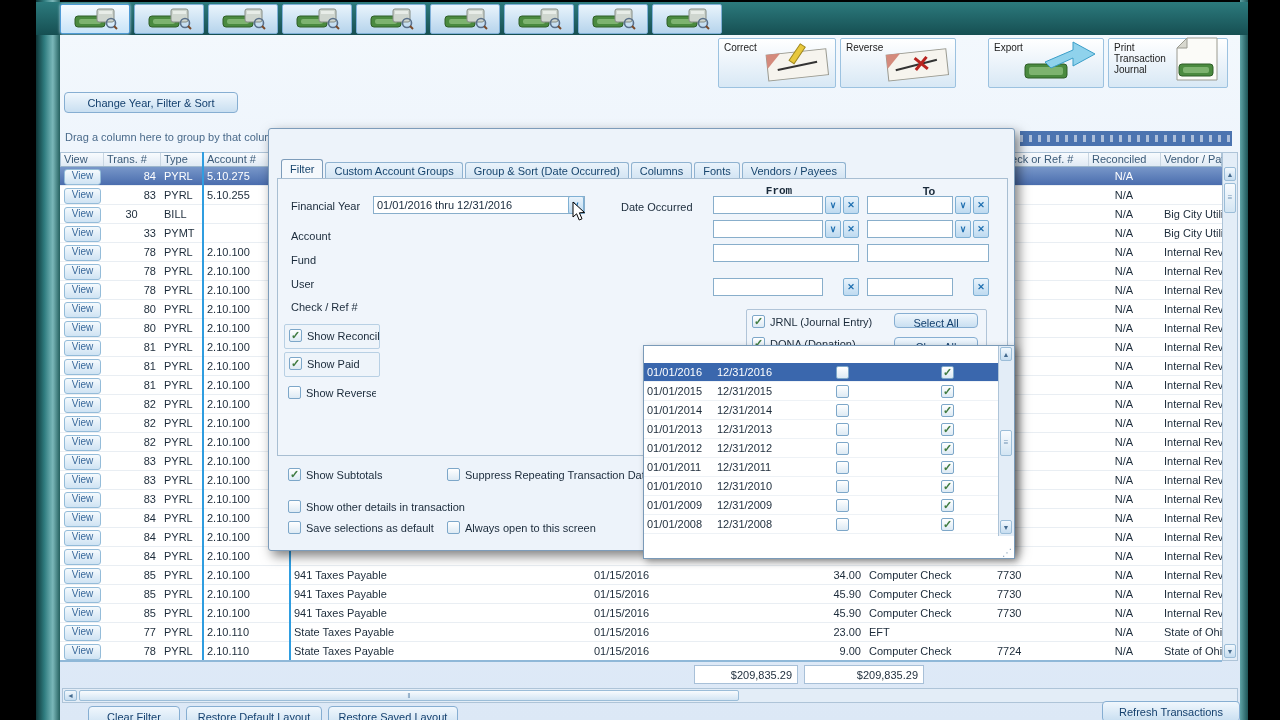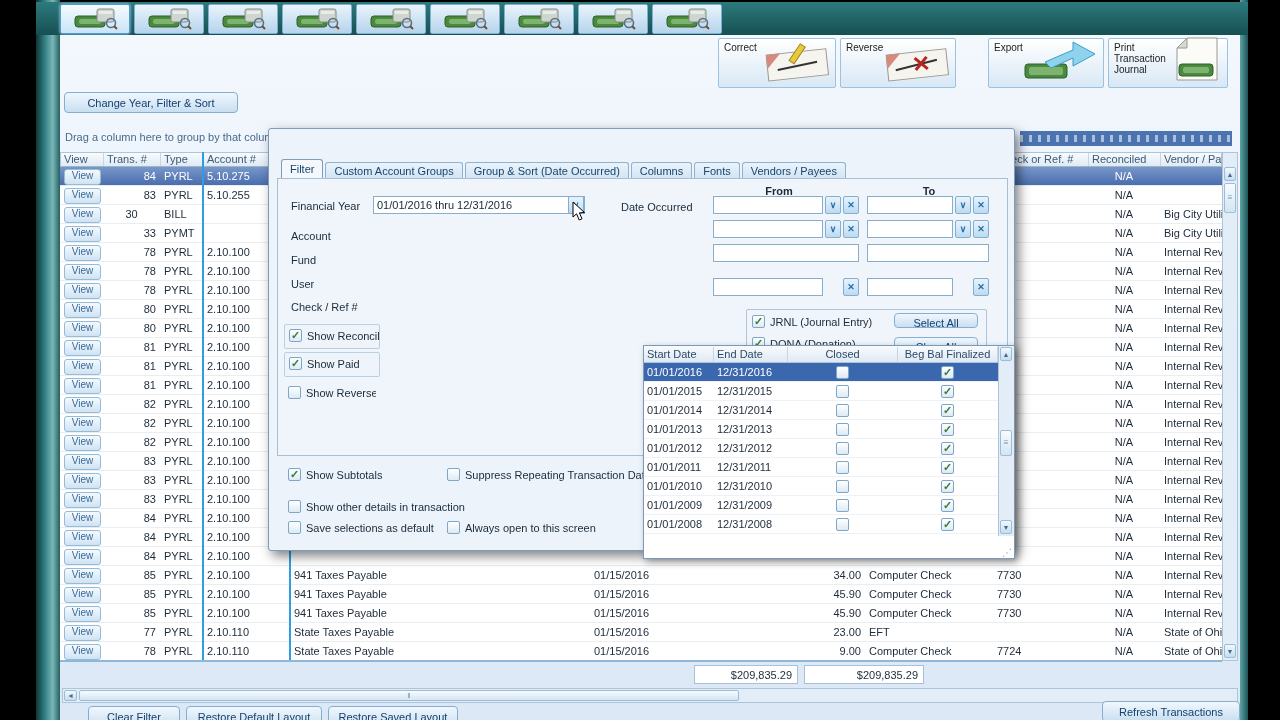--- a/index.html
+++ b/index.html
@@ -708,21 +708,21 @@
   <div class="dialog">
     <div class="tabs" id="dlg-tabs"><div class="tab active" style="position: relative;">Filter</div><div class="tab" style="position: relative;">Custom Account Groups</div><div class="tab" style="position: relative;">Group &amp; Sort (Date Occurred)</div><div class="tab" style="position: relative;">Columns</div><div class="tab" style="position: relative;">Fonts</div><div class="tab" style="position: relative;">Vendors / Payees</div></div>
     <div class="tabpage"></div>
 
     <div class="dlabel" style="left:22px;top:71px;">Financial Year</div>
     <div class="field" style="left:104px;top:67px;width:212px;">
       <span>01/01/2016 thru 12/31/2016</span>
     </div>
     <div class="mini-btn" style="left:299px;top:67px;">∨</div>
 
-    <div class="dlabel bold" style="left:460px;top:56px;width:100px;text-align:center;">From</div>
+    <div class="dlabel bold" style="left:460px;top:56px;width:100px;text-align:center;font-family:Liberation Mono, monospace;">From</div>
     <div class="dlabel bold" style="left:610px;top:56px;width:100px;text-align:center;">To</div>
     <div class="dlabel" style="left:352px;top:72px;">Date Occurred</div>
 
     <div class="field" style="left:444px;top:67px;width:110px;"></div>
     <div class="mini-btn" style="left:556px;top:67px;">∨</div>
     <div class="mini-btn" style="left:574px;top:67px;">✕</div>
     <div class="field" style="left:598px;top:67px;width:86px;"></div>
     <div class="mini-btn" style="left:686px;top:67px;">∨</div>
     <div class="mini-btn" style="left:704px;top:67px;">✕</div>
 
@@ -789,26 +789,20 @@
       </div>
 
     <div class="win-btn" style="left:578px;top:394px;width:66px;height:23px;line-height:22px;">
       <span class="ok-glyph">✓</span><span>OK</span>
     </div>
     <div class="win-btn" style="left:650px;top:394px;width:74px;height:23px;line-height:22px;">
       <span class="cancel-glyph">✕</span><span>Cancel</span>
     </div>
 
     <div class="dropdown">
-      <div class="dd-head" id="dd-head">
-          <div class="dd-hcell" style="left: 0px; width: 70px; text-align: left;">Start Date</div>
-          <div class="dd-hcell" style="left: 70px; width: 74px; text-align: left;">End Date</div>
-          <div class="dd-hcell" style="left: 144px; width: 110px; text-align: center;">Closed</div>
-          <div class="dd-hcell" style="left: 254px; width: 100px; text-align: center;">Beg Bal Finalized</div>
-        </div>
       <div id="dd-rows">
           <div class="dd-row sel" style="top: 17px;">
             <div class="dd-cell" style="left: 0px; width: 70px;">01/01/2016</div>
             <div class="dd-cell" style="left: 70px; width: 74px;">12/31/2016</div>
             <div class="cb" style="left: 192px; top: 3px;"></div>
             <div class="cb" style="left: 297px; top: 3px;">✓</div>
           </div>
           <div class="dd-row" style="top: 36px;">
             <div class="dd-cell" style="left: 0px; width: 70px;">01/01/2015</div>
             <div class="dd-cell" style="left: 70px; width: 74px;">12/31/2015</div>

